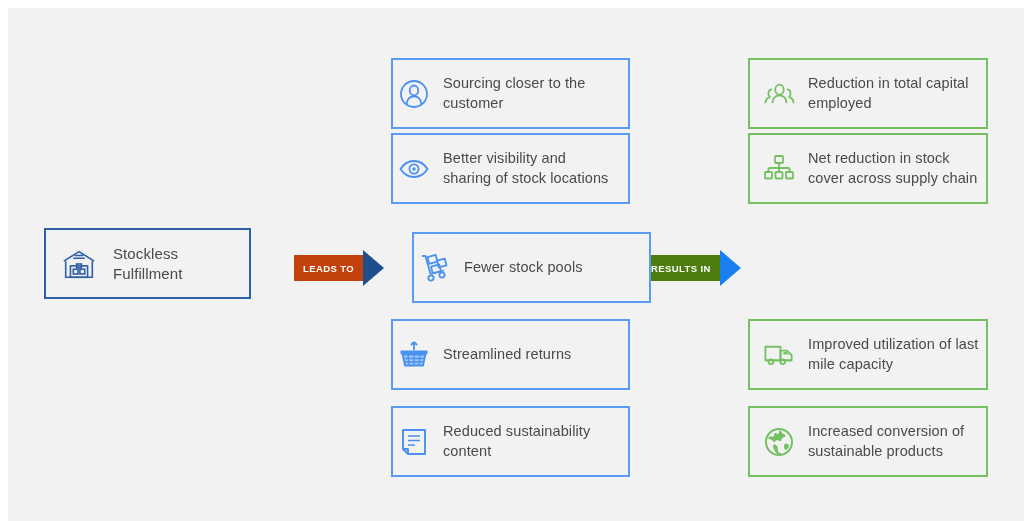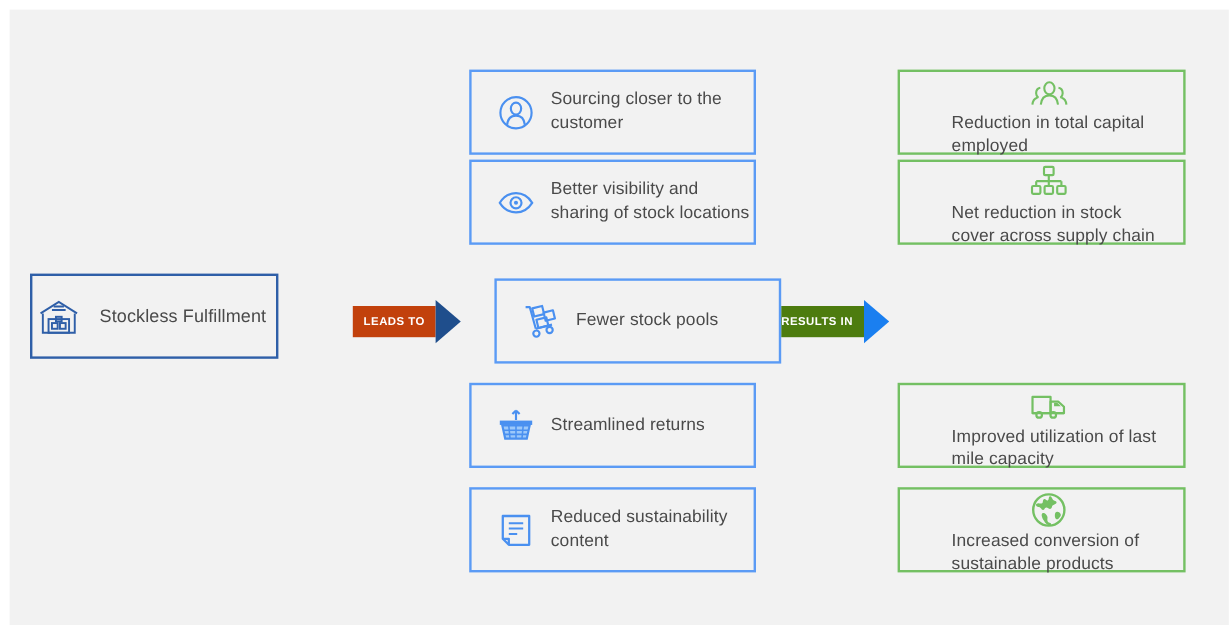--- a/index.html
+++ b/index.html
@@ -30,48 +30,47 @@
     justify-content: center;
   }
   .node .txt {
     font-size: 14.5px;
     line-height: 1.32;
     color: #4a4a4a;
     letter-spacing: .1px;
   }
   
   #source {
-    left: 17px; top: 220px;
+    left: 36px; top: 220px;
     width: 207px; height: 71px;
     border-color: #2f5fa8;
-    padding-left: 2px;
+    padding-left: 13px;
   }
   #source .ico { width: 40px; height: 40px; }
   #source .txt { margin-left: 14px; font-size: 15px; color: #4a4a4a; }
 
   
   .mid {
     left: 383px;
     width: 239px;
     height: 71px;
     border-color: #5b9bf5;
-    padding-left: 20px;
+    padding-left: 4px;
     align-items: center;
   }
   .mid .ico { width: 34px; height: 34px; }
   .mid .txt { margin-left: 12px; width: 172px; }
 
   
   .right {
     left: 740px;
     width: 240px;
     height: 71px;
     border-color: #74c063;
     padding-left: 12px;
-    flex-direction: column;
   }
   .right .ico { width: 34px; height: 34px; }
   .right .txt { margin-left: 12px; width: 174px; }
 
   .r0 { top: 50px;  }
   .r1 { top: 125px; }
   .r2 { top: 224px; margin-left: 21px; }
   .r3 { top: 311px; }
   .r4 { top: 398px; }
 

